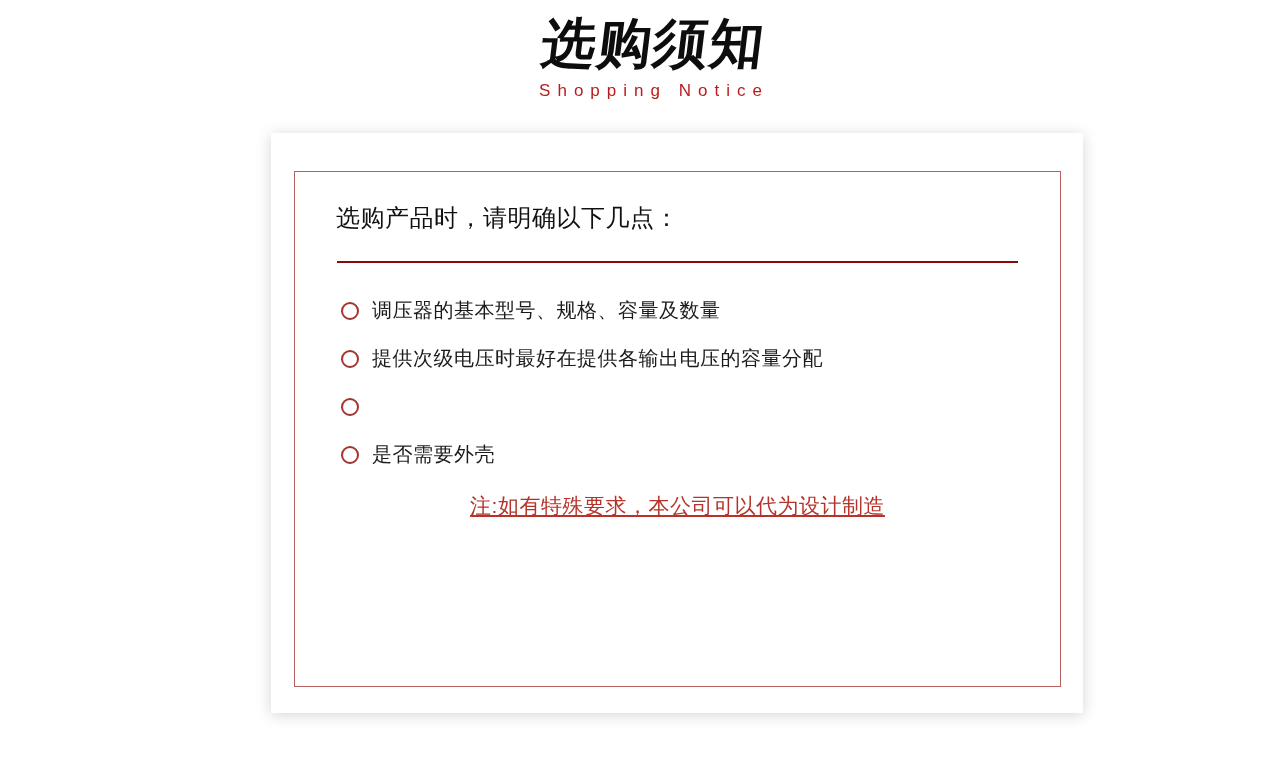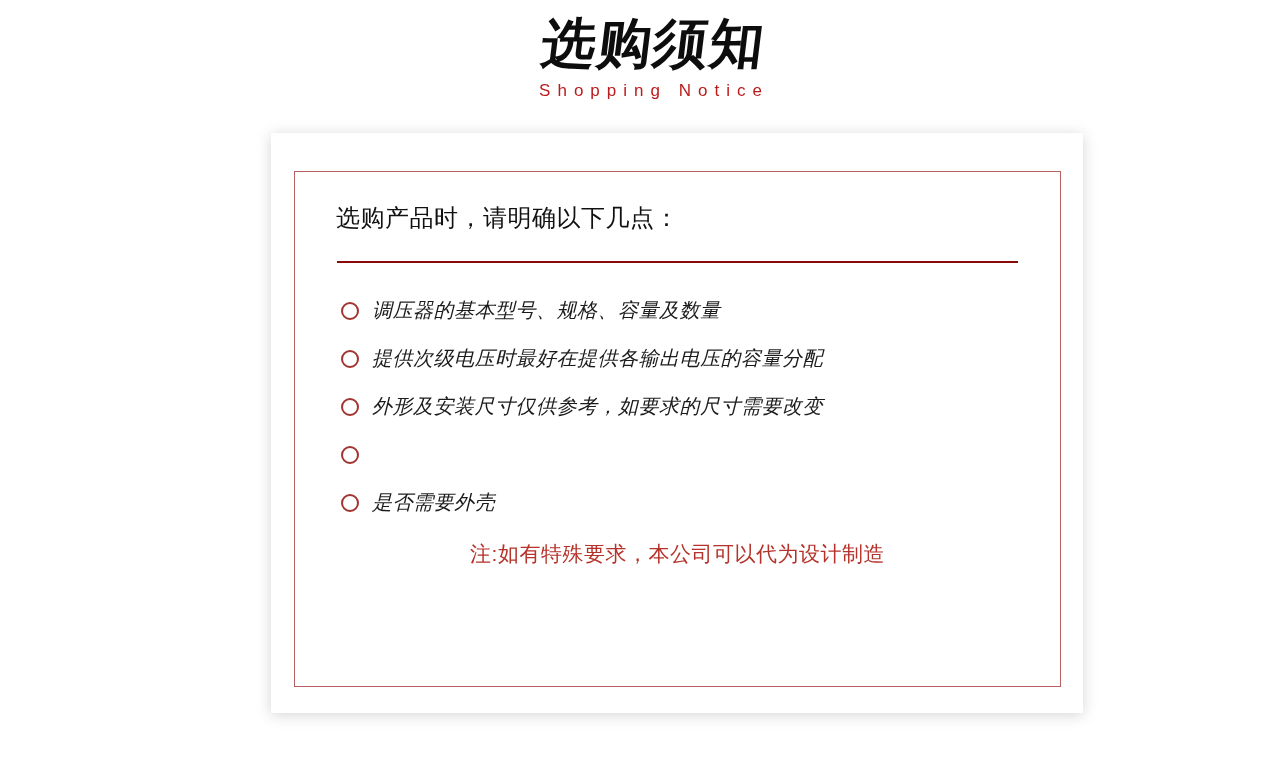--- a/index.html
+++ b/index.html
@@ -78,21 +78,20 @@
   }
   .notice-list{
     list-style:none;
     margin:36px 20px 0 46px;
   }
   .notice-list li{
     display:flex;
     align-items:center;
     height:23px;
     margin-bottom:25px;
-    font-style:italic;
   }
   .circle-bullet{
     flex:0 0 auto;
     width:18px;
     height:18px;
     border:2px solid var(--circle-red);
     border-radius:50%;
     margin-right:13px;
     background:transparent;
   }
@@ -102,20 +101,21 @@
     letter-spacing:0.5px;
     white-space:nowrap;
   }
   .note{
     margin-top:19px;
     text-align:center;
     font-size:21px;
     line-height:29px;
     color:var(--note-red);
     letter-spacing:0.5px;
+    text-decoration:underline;
   }
 </style>
 </head>
 <body>
 
 <div class="header">
   <div class="main-title">选购须知</div>
   <div class="sub-title">Shopping Notice</div>
 </div>
 
@@ -127,24 +127,20 @@
         <li>
           <span class="circle-bullet"></span>
           <span class="item-text">调压器的基本型号、规格、容量及数量</span>
         </li>
         <li>
           <span class="circle-bullet"></span>
           <span class="item-text">提供次级电压时最好在提供各输出电压的容量分配</span>
         </li>
         <li>
           <span class="circle-bullet"></span>
-          <span class="item-text">外形及安装尺寸仅供参考，如要求的尺寸需要改变</span>
-        </li>
-        <li>
-          <span class="circle-bullet"></span>
         </li>
         <li>
           <span class="circle-bullet"></span>
           <span class="item-text">是否需要外壳</span>
         </li>
       </ul>
     <div class="note">注:如有特殊要求，本公司可以代为设计制造</div>
   </div>
 </div>
 

